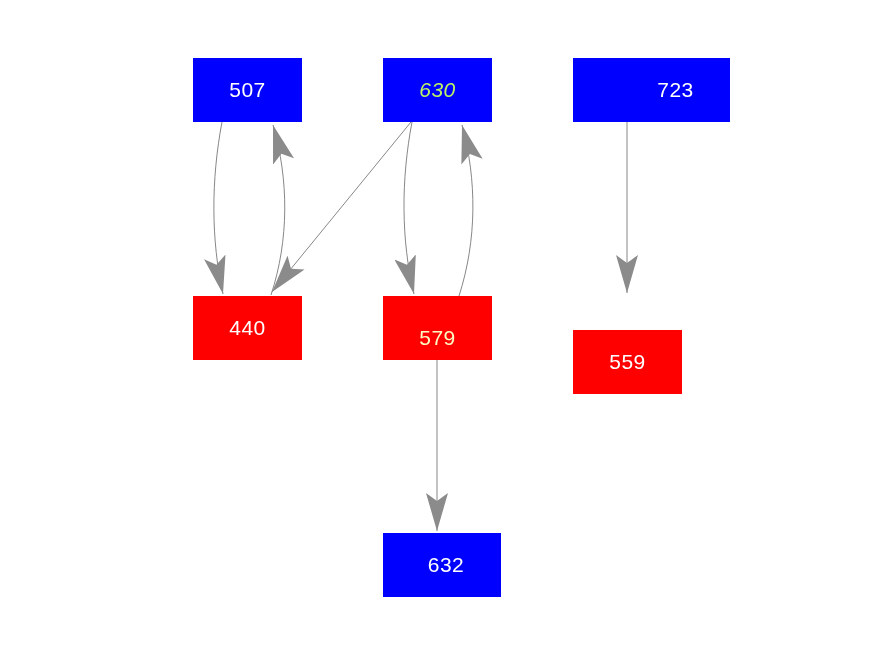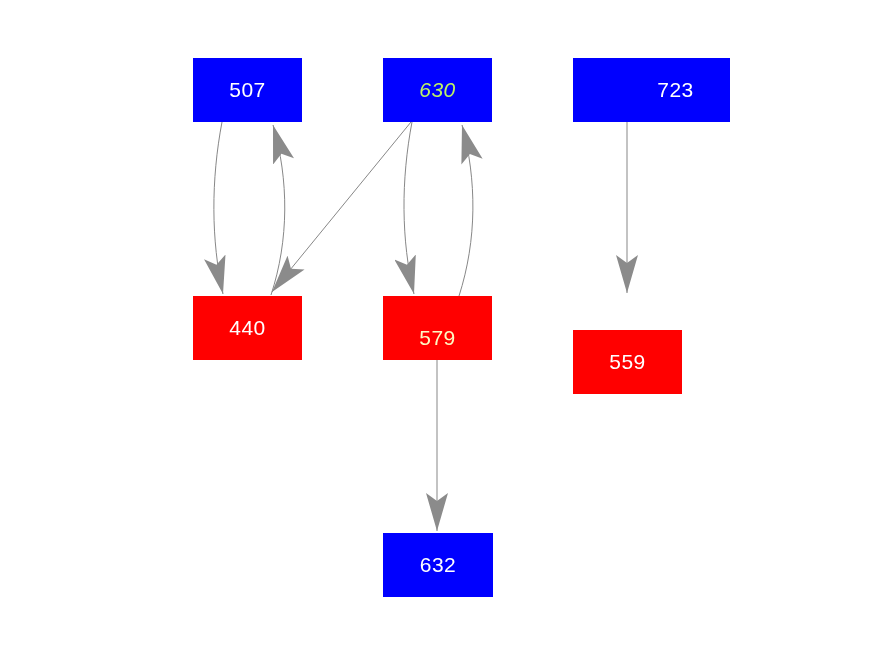--- a/index.html
+++ b/index.html
@@ -63,16 +63,16 @@
     </div>
     <div class="node" style="left: 193px; top: 296px; width: 109px; height: 64px; background: rgb(255, 0, 0);">
       <span class="node-label" style="color: rgb(255, 255, 255);">440</span>
     </div>
     <div class="node" style="left: 383px; top: 296px; width: 109px; height: 64px; background: rgb(255, 0, 0);">
       <span class="node-label" style="color: #fef9c3; margin-top: 20px;">579</span>
     </div>
     <div class="node" style="left: 573px; top: 296px; width: 109px; height: 64px; background: rgb(255, 0, 0); margin-top: 34px;">
       <span class="node-label" style="color: rgb(255, 255, 255);">559</span>
     </div>
-    <div class="node" style="left: 383px; top: 533px; width: 110px; height: 64px; background: rgb(0, 0, 255);">
+    <div class="node" style="left: 383px; top: 533px; width: 110px; height: 64px; background: rgb(0, 0, 255); padding-left: 8px;">
       <span class="node-label" style="color: rgb(255, 255, 255);">632</span>
     </div>
   </div>
 
 </body></html>

